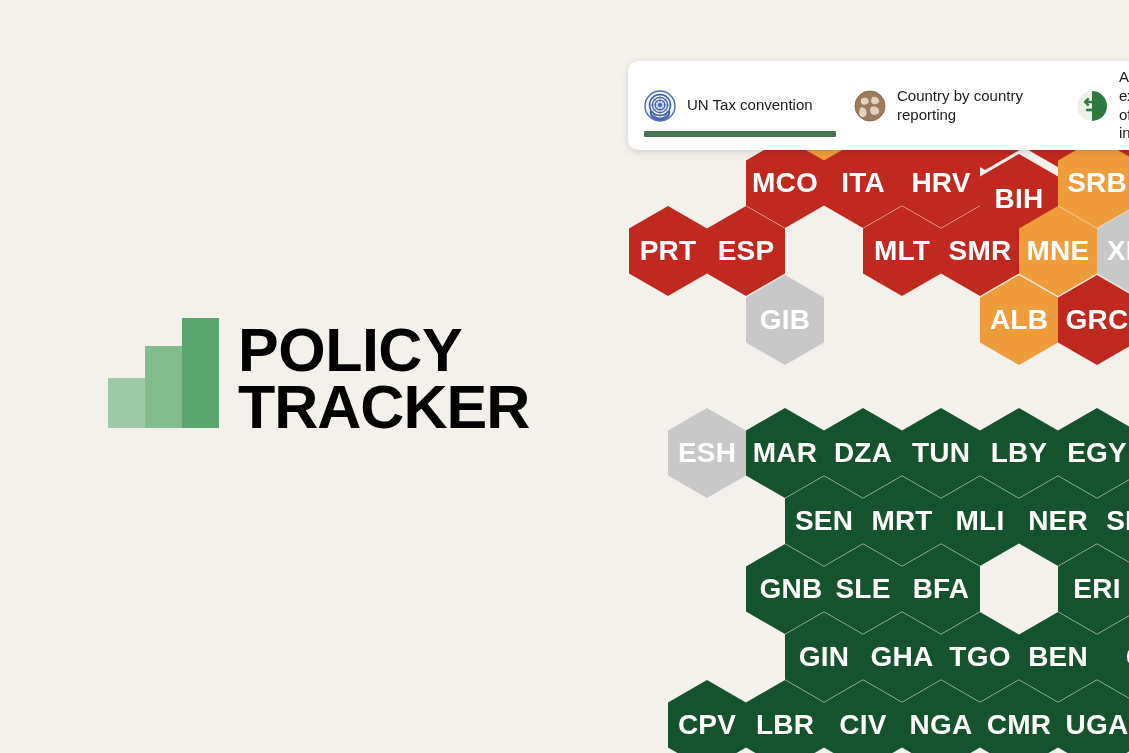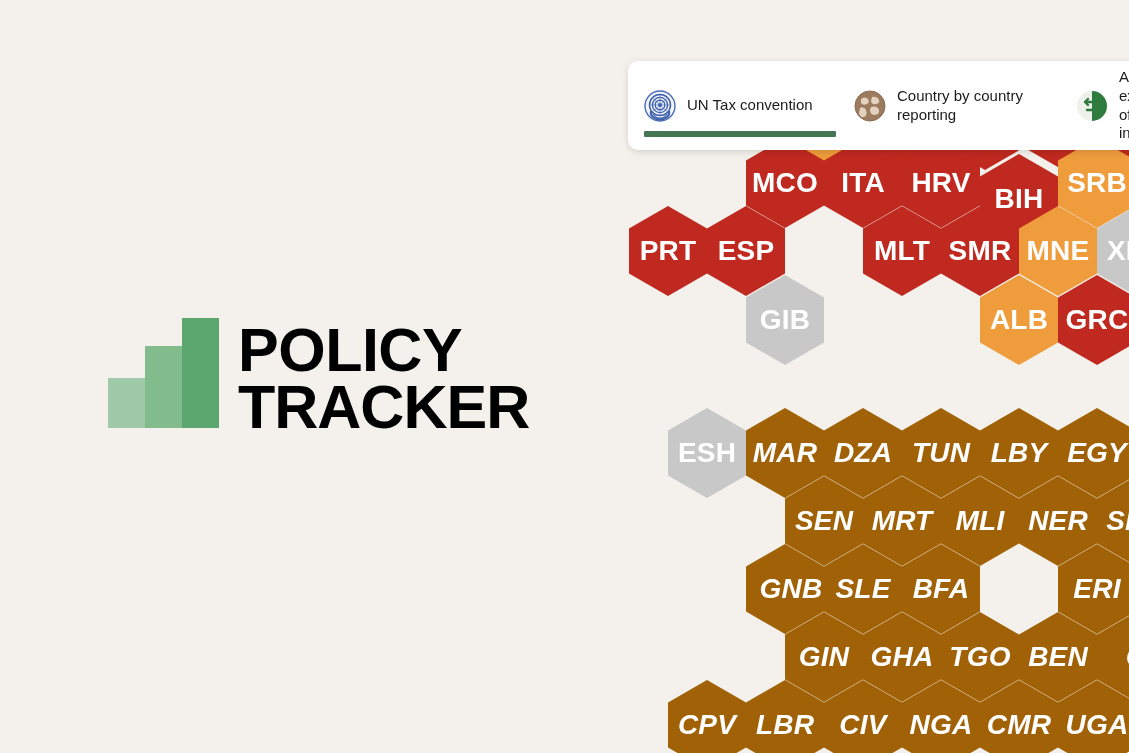--- a/index.html
+++ b/index.html
@@ -54,21 +54,21 @@
     align-items:center;
     justify-content:center;
     color:#fff;
     font-weight:bold;
     font-size:28px;
     letter-spacing:0.2px;
     box-sizing:border-box;
   }
   .hex.c-red   { background:#c0291f; }
   .hex.c-orange{ background:#ef9c3c; }
-  .hex.c-green { background:#a16207;font-style:italic; }
+  .hex.c-green { background:#14532d; }
   .hex.c-grey  { background:#c8c8c8; }
 
   
   #tabbar{
     position:absolute;
     left:628px; top:61px;
     width:530px; height:89px;
     background:#ffffff;
     border-radius:10px 0 0 10px;
     box-shadow:0 2px 7px rgba(0,0,0,.13);

